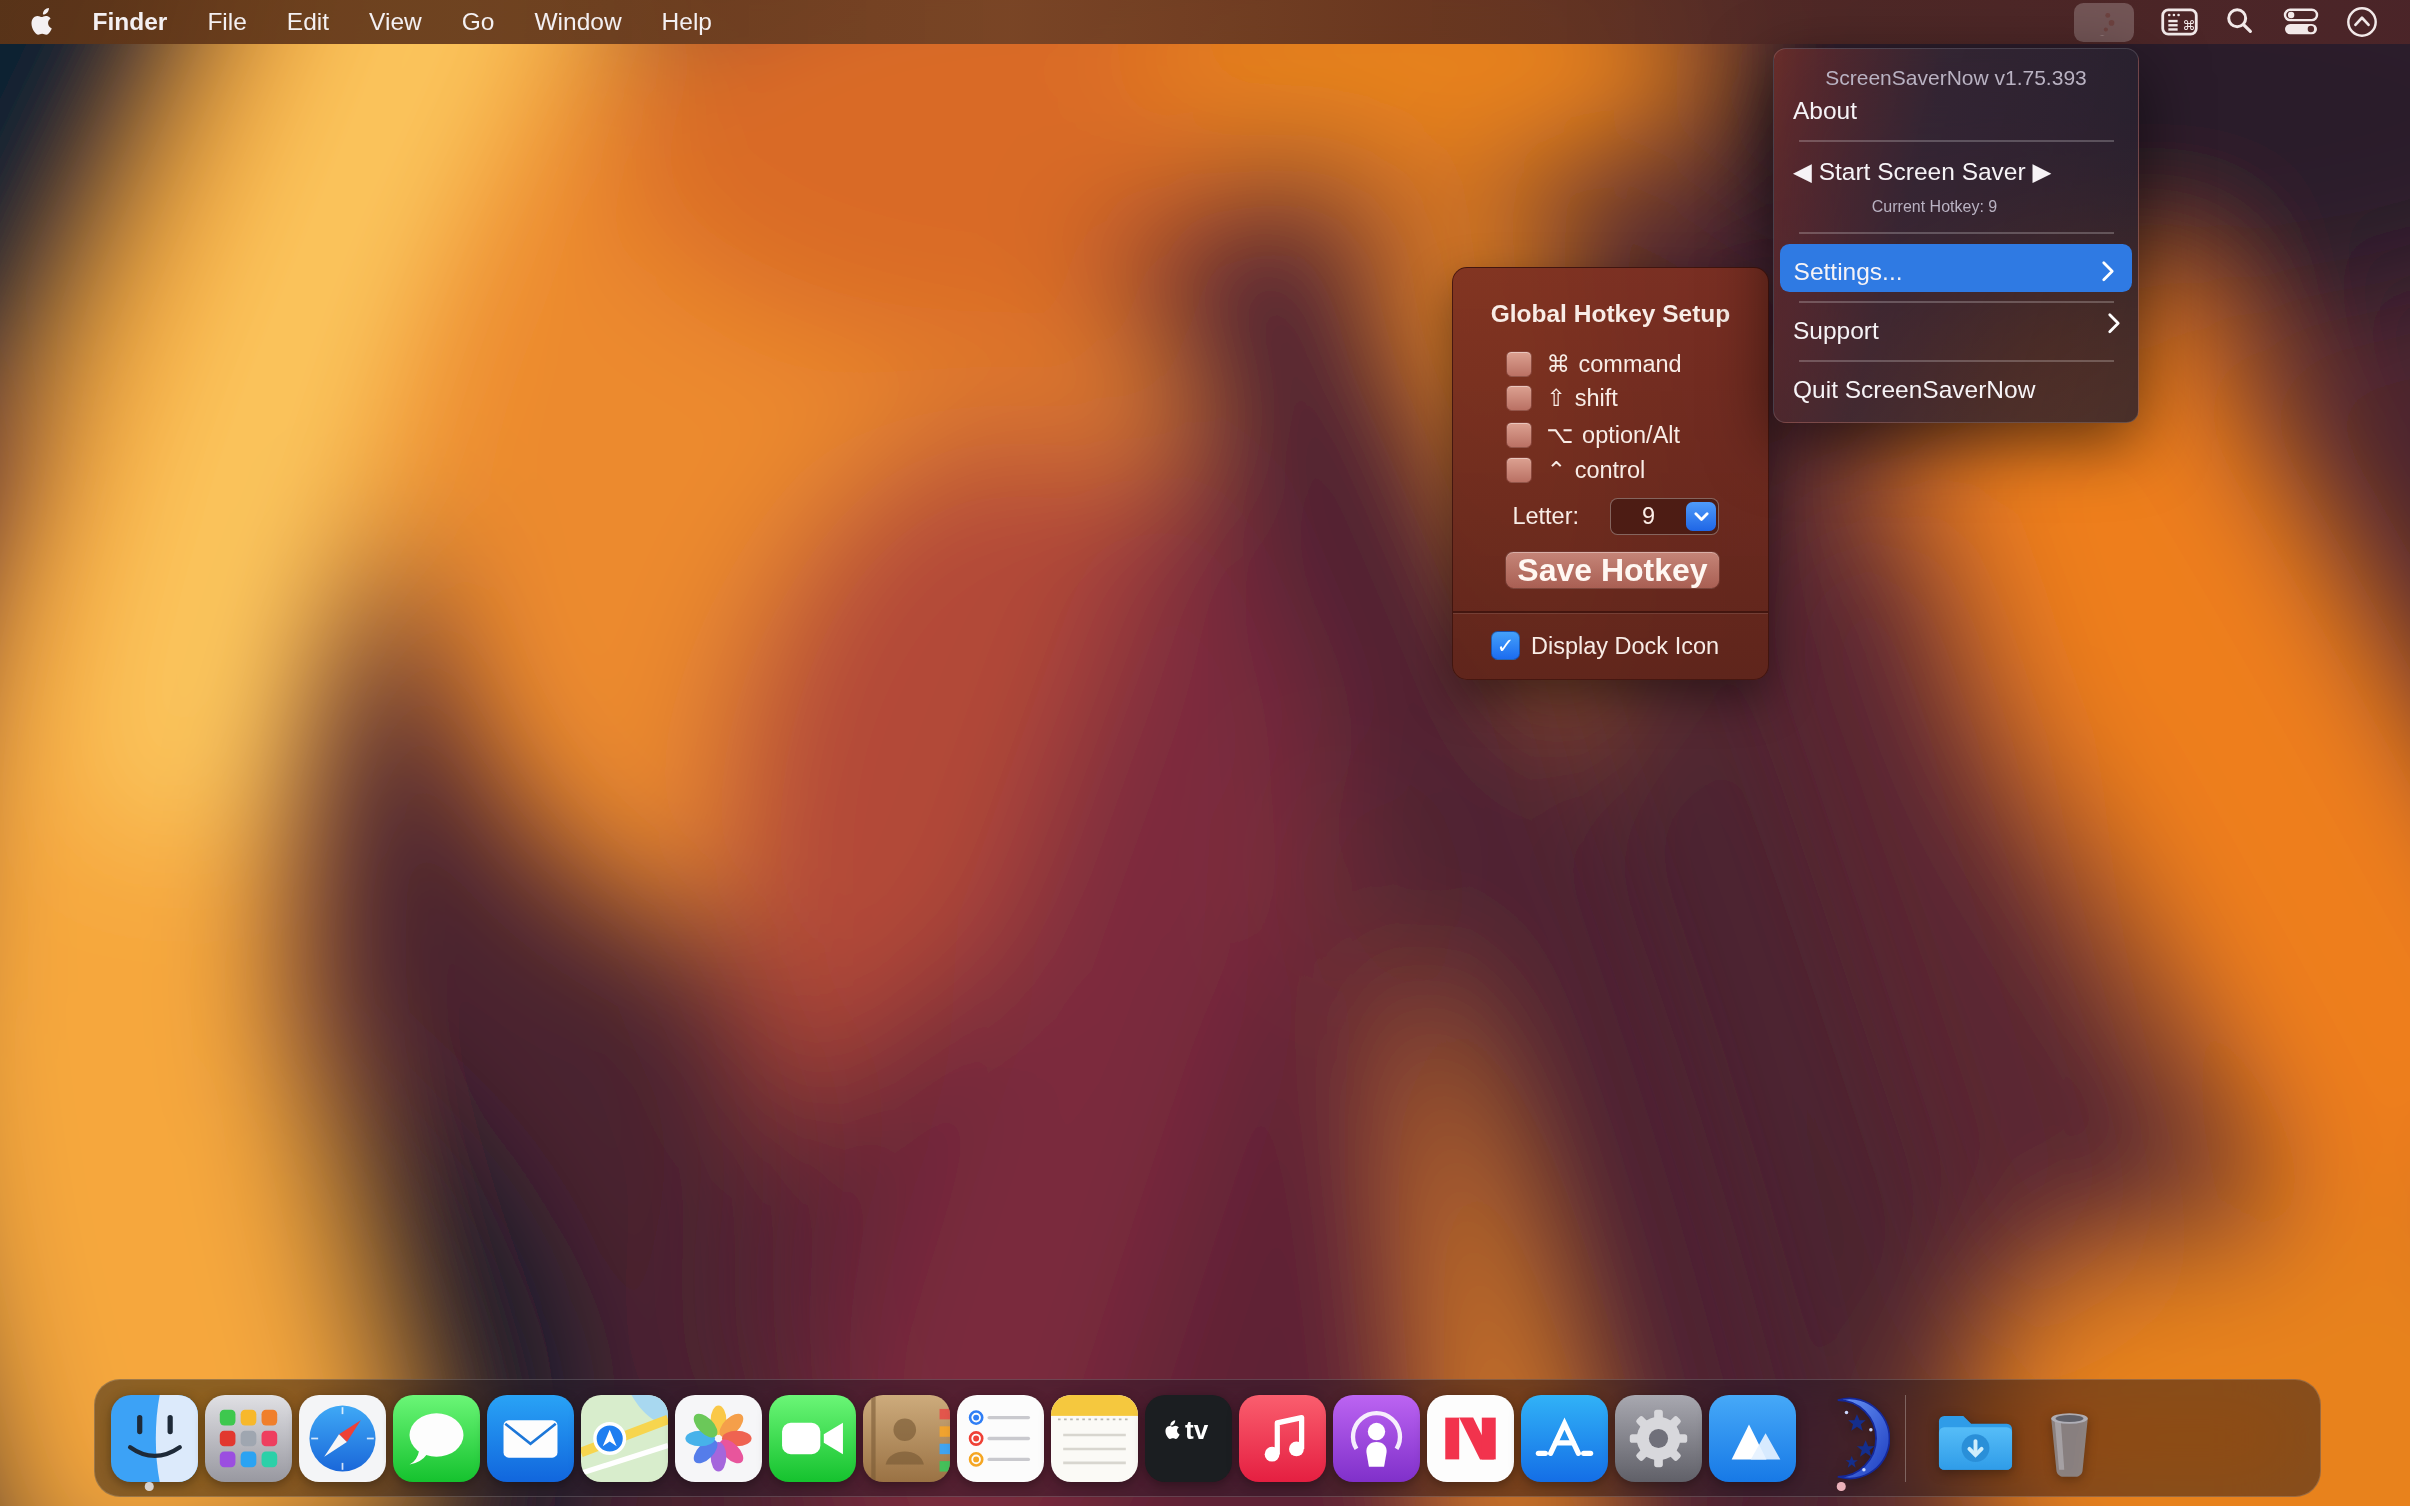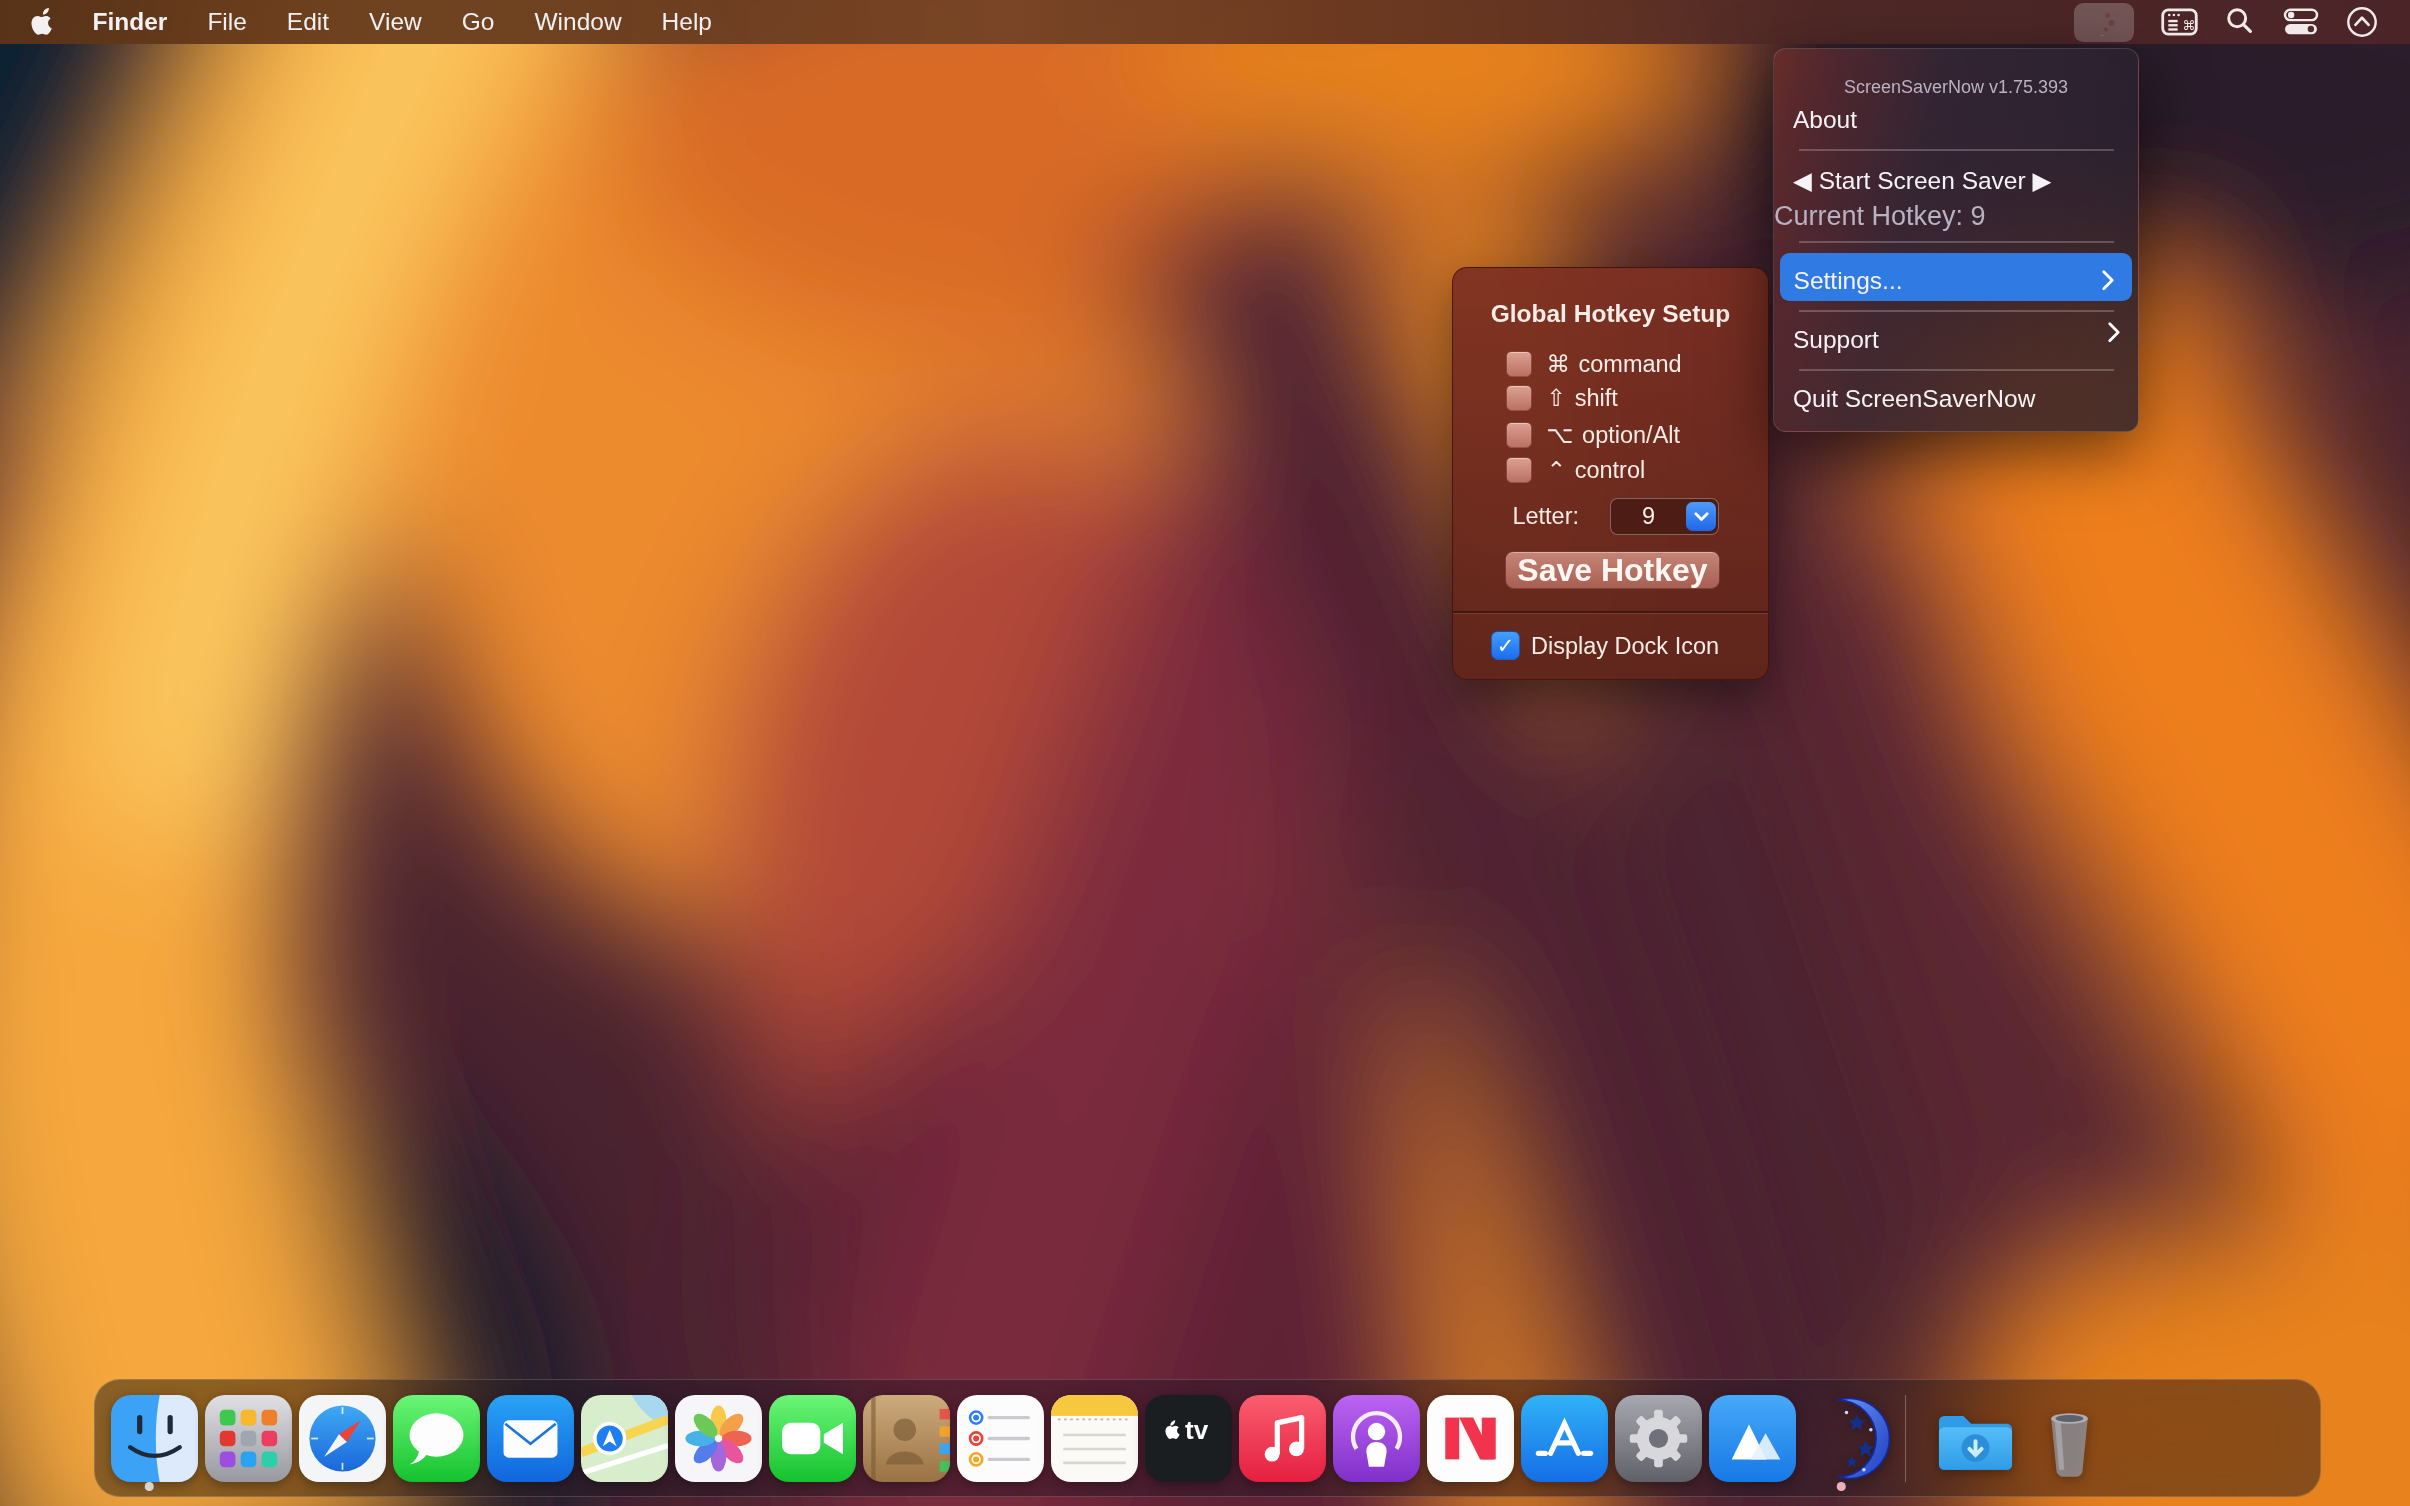--- a/index.html
+++ b/index.html
@@ -17,23 +17,23 @@
   #menubar .right{position:absolute;right:32px;top:0;height:44px;display:flex;align-items:center;gap:24.5px;}
   .statusbtn{display:flex;align-items:center;justify-content:center;height:39px;}
   .statusbtn.sel{background:rgba(255,255,255,.22);border-radius:9.4px;width:60px;}
 
   
   #ssmenu{position:absolute;left:1773px;top:48px;width:364px;
     background:linear-gradient(105deg,rgba(122,48,42,.62) 0%,rgba(52,40,52,.78) 38%,rgba(36,32,46,.82) 100%);
     backdrop-filter:blur(56px) saturate(160%);
     border:0.9px solid rgba(255,255,255,.14);border-radius:13px;
     box-shadow:0 21px 66px rgba(0,0,0,.55);padding:9.4px 0 13px;color:#f6f3f6;font-size:24.5px;}
-  .mver{height:28px;line-height:28px;text-align:center;font-size:18px;color:#b9b2c2;margin-top:15px;}
+  .mver{height:28px;line-height:28px;text-align:center;font-size:21px;color:#b9b2c2;margin-top:6px;}
   .mrow{height:38px;line-height:38px;padding:0 19px;white-space:nowrap;}
-  .mhot{height:32px;line-height:32px;text-align:left;padding-right:43px;font-size:27px;color:#b9b2c2;}
+  .mhot{height:32px;line-height:32px;text-align:center;padding-right:43px;font-size:16px;color:#b9b2c2;}
   .msep{height:1.9px;background:rgba(255,255,255,.22);margin:9.4px 24.5px;}
   .mhl{margin:9.4px 5.6px 0 5.6px;height:40px;border-radius:9.4px;background:#2f7ae3;
     display:flex;align-items:center;padding:8px 17px 0 14px;}
   .mhl .lab{flex:1;}
   .mwithchev{display:flex;align-items:flex-start;padding:0 17px 0 19px;}
   .mwithchev .lab{flex:1;}
   .chev{width:15px;height:22.6px;flex:none;}
 
   
   #panel{position:absolute;left:1452px;top:223px;width:315px;height:411px;

